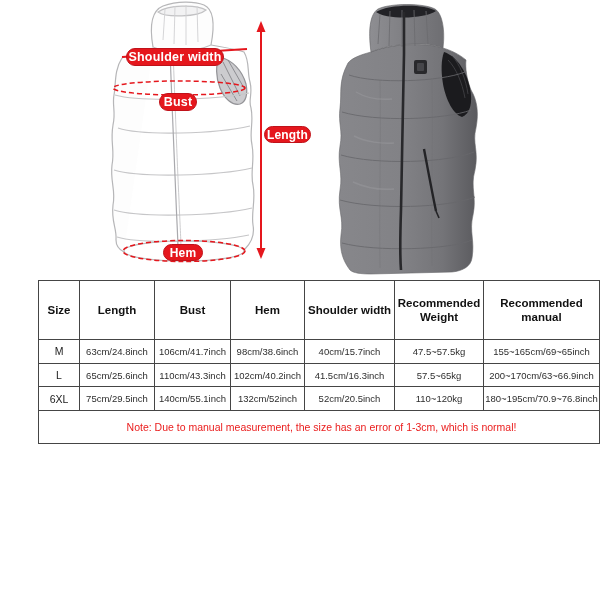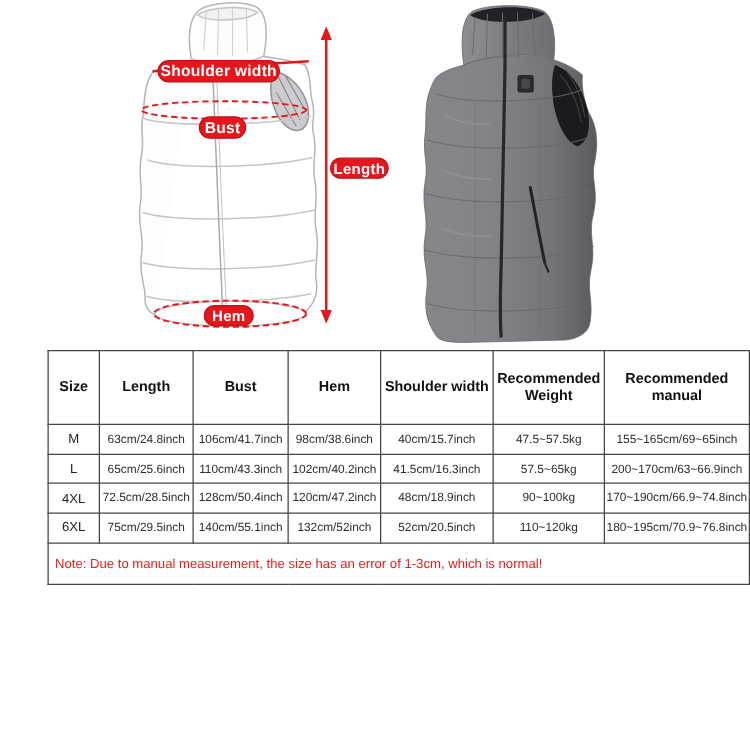--- a/index.html
+++ b/index.html
@@ -27,21 +27,21 @@
     border:1px solid #454545;text-align:center;vertical-align:middle;
     padding:0;overflow:hidden;white-space:nowrap;
   }
   .size-table thead th{
     height:58px;font-size:11.5px;font-weight:700;color:#111;
     white-space:normal;line-height:1.25;
   }
   .size-table tbody td{height:22.7px;font-size:9.5px;color:#2d2d2d;}
   .size-table tbody td.size-cell{font-size:10.5px;color:#222;}
   .size-table td.note-cell{
-    height:32px;text-align:left;padding-left:5px;font-size:10.5px;
+    height:32px;text-align:center;padding-left:5px;font-size:10.5px;
     color:#ea1c1c;white-space:normal;
   }
 </style>
 </head>
 <body>
 
 <div class="stage">
 
   <div class="hero">
     <svg width="600" height="280" viewBox="0 0 600 280">
@@ -173,29 +173,20 @@
         <tr>
           <td class="size-cell">L</td>
           <td>65cm/25.6inch</td>
           <td>110cm/43.3inch</td>
           <td>102cm/40.2inch</td>
           <td>41.5cm/16.3inch</td>
           <td>57.5~65kg</td>
           <td>200~170cm/63~66.9inch</td>
         </tr>
         <tr>
-          <td class="size-cell">4XL</td>
-          <td>72.5cm/28.5inch</td>
-          <td>128cm/50.4inch</td>
-          <td>120cm/47.2inch</td>
-          <td>48cm/18.9inch</td>
-          <td>90~100kg</td>
-          <td>170~190cm/66.9~74.8inch</td>
-        </tr>
-        <tr>
           <td class="size-cell">6XL</td>
           <td>75cm/29.5inch</td>
           <td>140cm/55.1inch</td>
           <td>132cm/52inch</td>
           <td>52cm/20.5inch</td>
           <td>110~120kg</td>
           <td>180~195cm/70.9~76.8inch</td>
         </tr>
       </tbody>
     <tbody>

